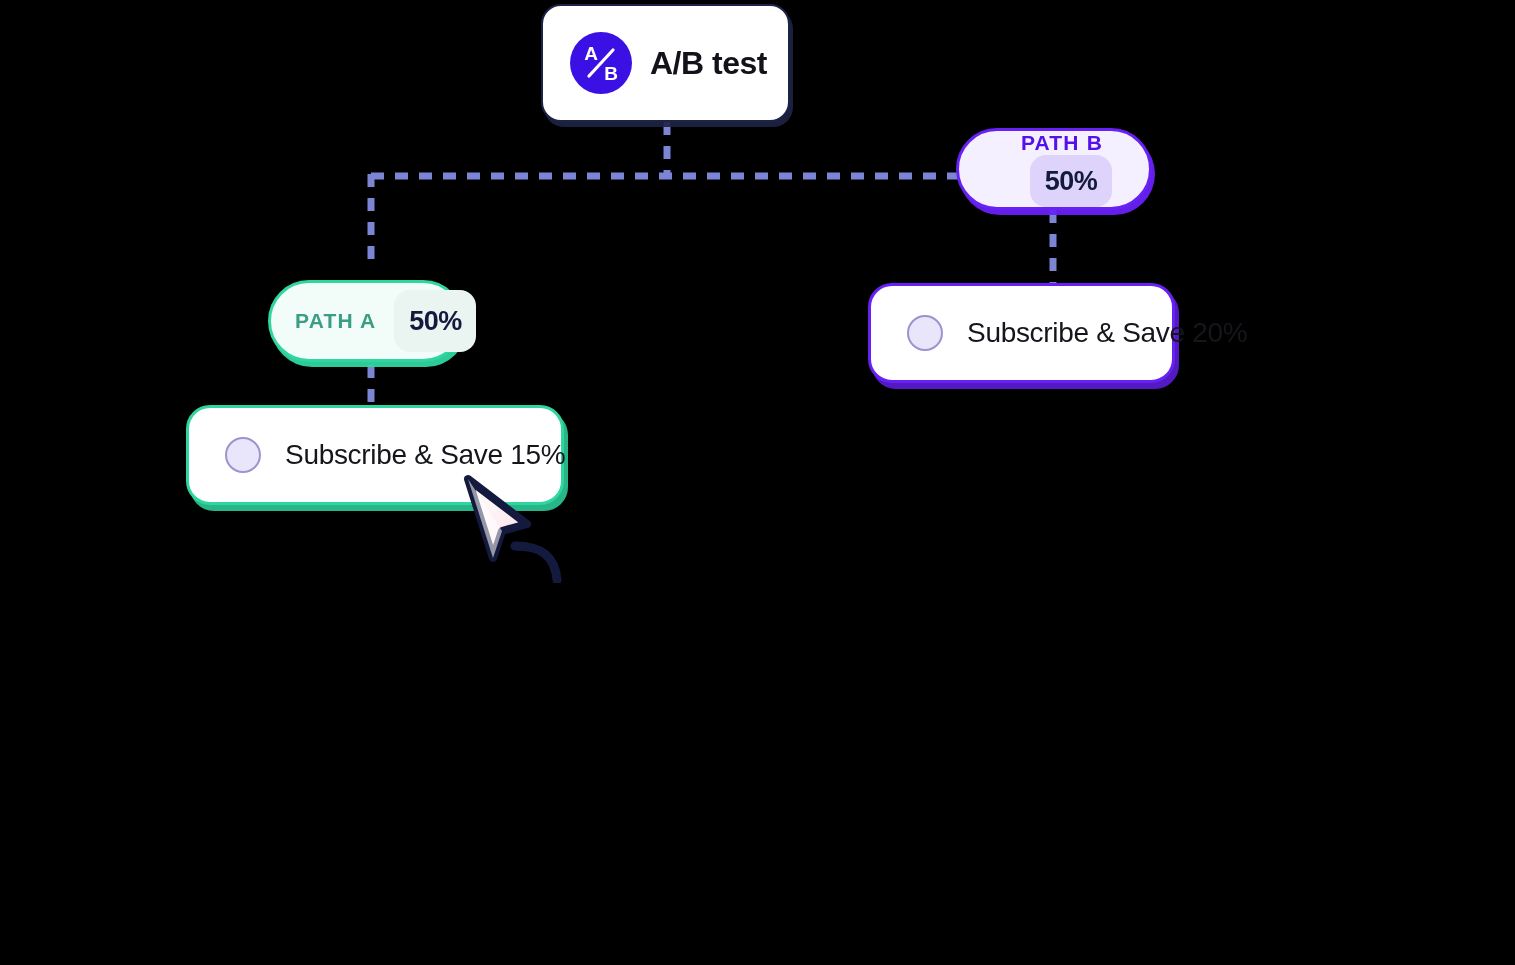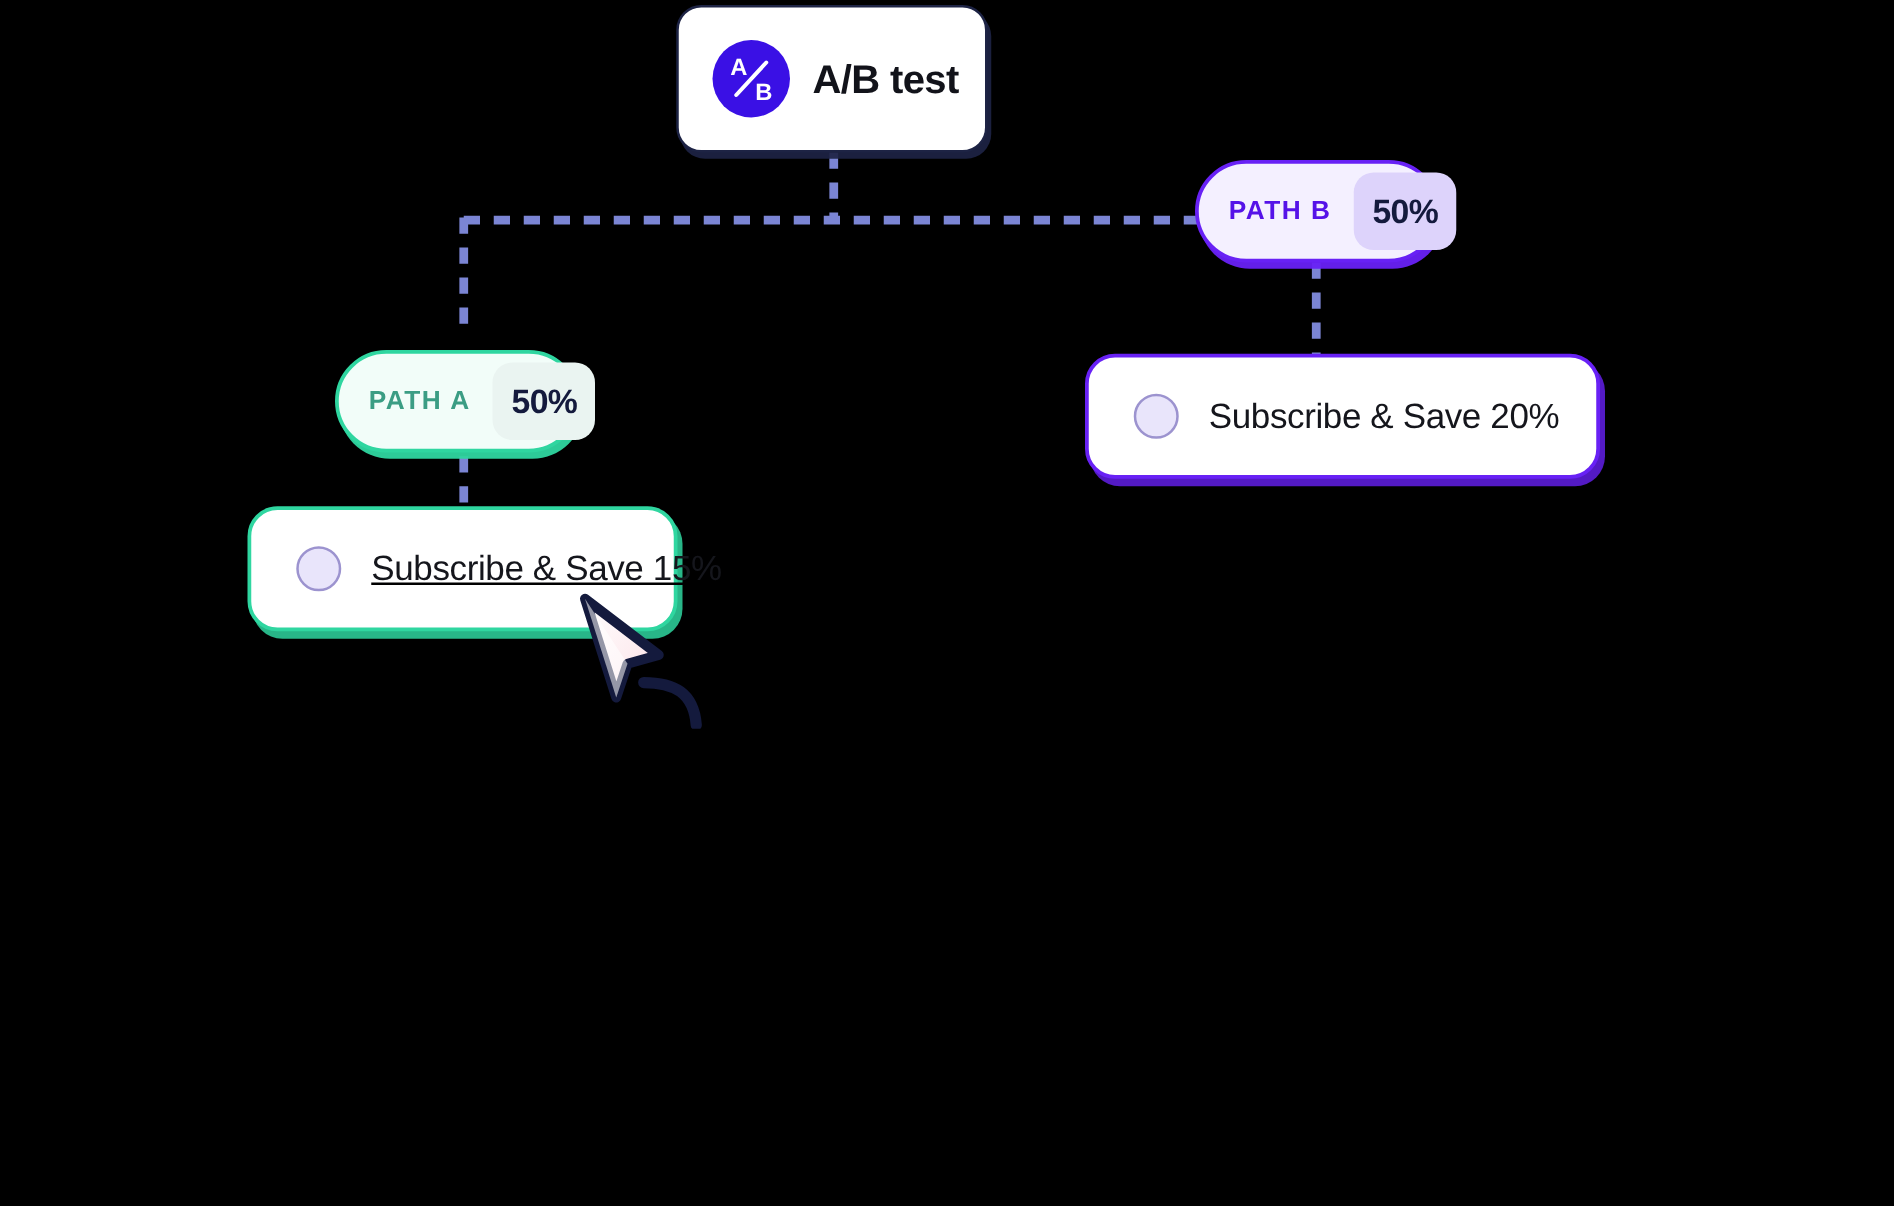--- a/index.html
+++ b/index.html
@@ -111,20 +111,21 @@
   .path-a .path-label { color: #3b9d84; }
   .path-a .path-chip { background: #eaf4f1; }
 
   .path-b {
     left: 956px;
     top: 128px;
     width: 196px;
     background: #f4f0ff;
     border: 3px solid #6821f5;
     box-shadow: 3px 5px 0 0 rgba(104,33,245,0.95);
+    flex-direction: column;
   }
   .path-b .path-label { color: #5512e8; }
   .path-b .path-chip { background: #ddd3fb; }
 
   
   .offer-card {
     position: absolute;
     box-sizing: border-box;
     background: #ffffff;
     border-radius: 24px;
@@ -145,31 +146,30 @@
   .offer-card .offer-label {
     margin-left: 24px;
     font-size: 28px;
     font-weight: 400;
     color: #15161c;
     letter-spacing: -0.3px;
     white-space: nowrap;
   }
 
   .offer-a {
-    left: 198px;
+    left: 186px;
     top: 405px;
-    width: 344px;
+    width: 378px;
     border: 3px solid #2fd6a0;
     box-shadow: 4px 6px 0 0 rgba(47,214,160,0.85), 5px 7px 8px rgba(0,0,0,0.30);
-    text-decoration: underline;
   }
   .offer-b {
     left: 868px;
     top: 283px;
-    width: 412px;
+    width: 307px;
     border: 3px solid #6821f5;
     box-shadow: 4px 6px 0 0 rgba(104,33,245,0.80), 5px 7px 8px rgba(0,0,0,0.30);
   }
 
   
   #cursor {
     position: absolute;
     left: 455px;
     top: 468px;
     width: 120px;

